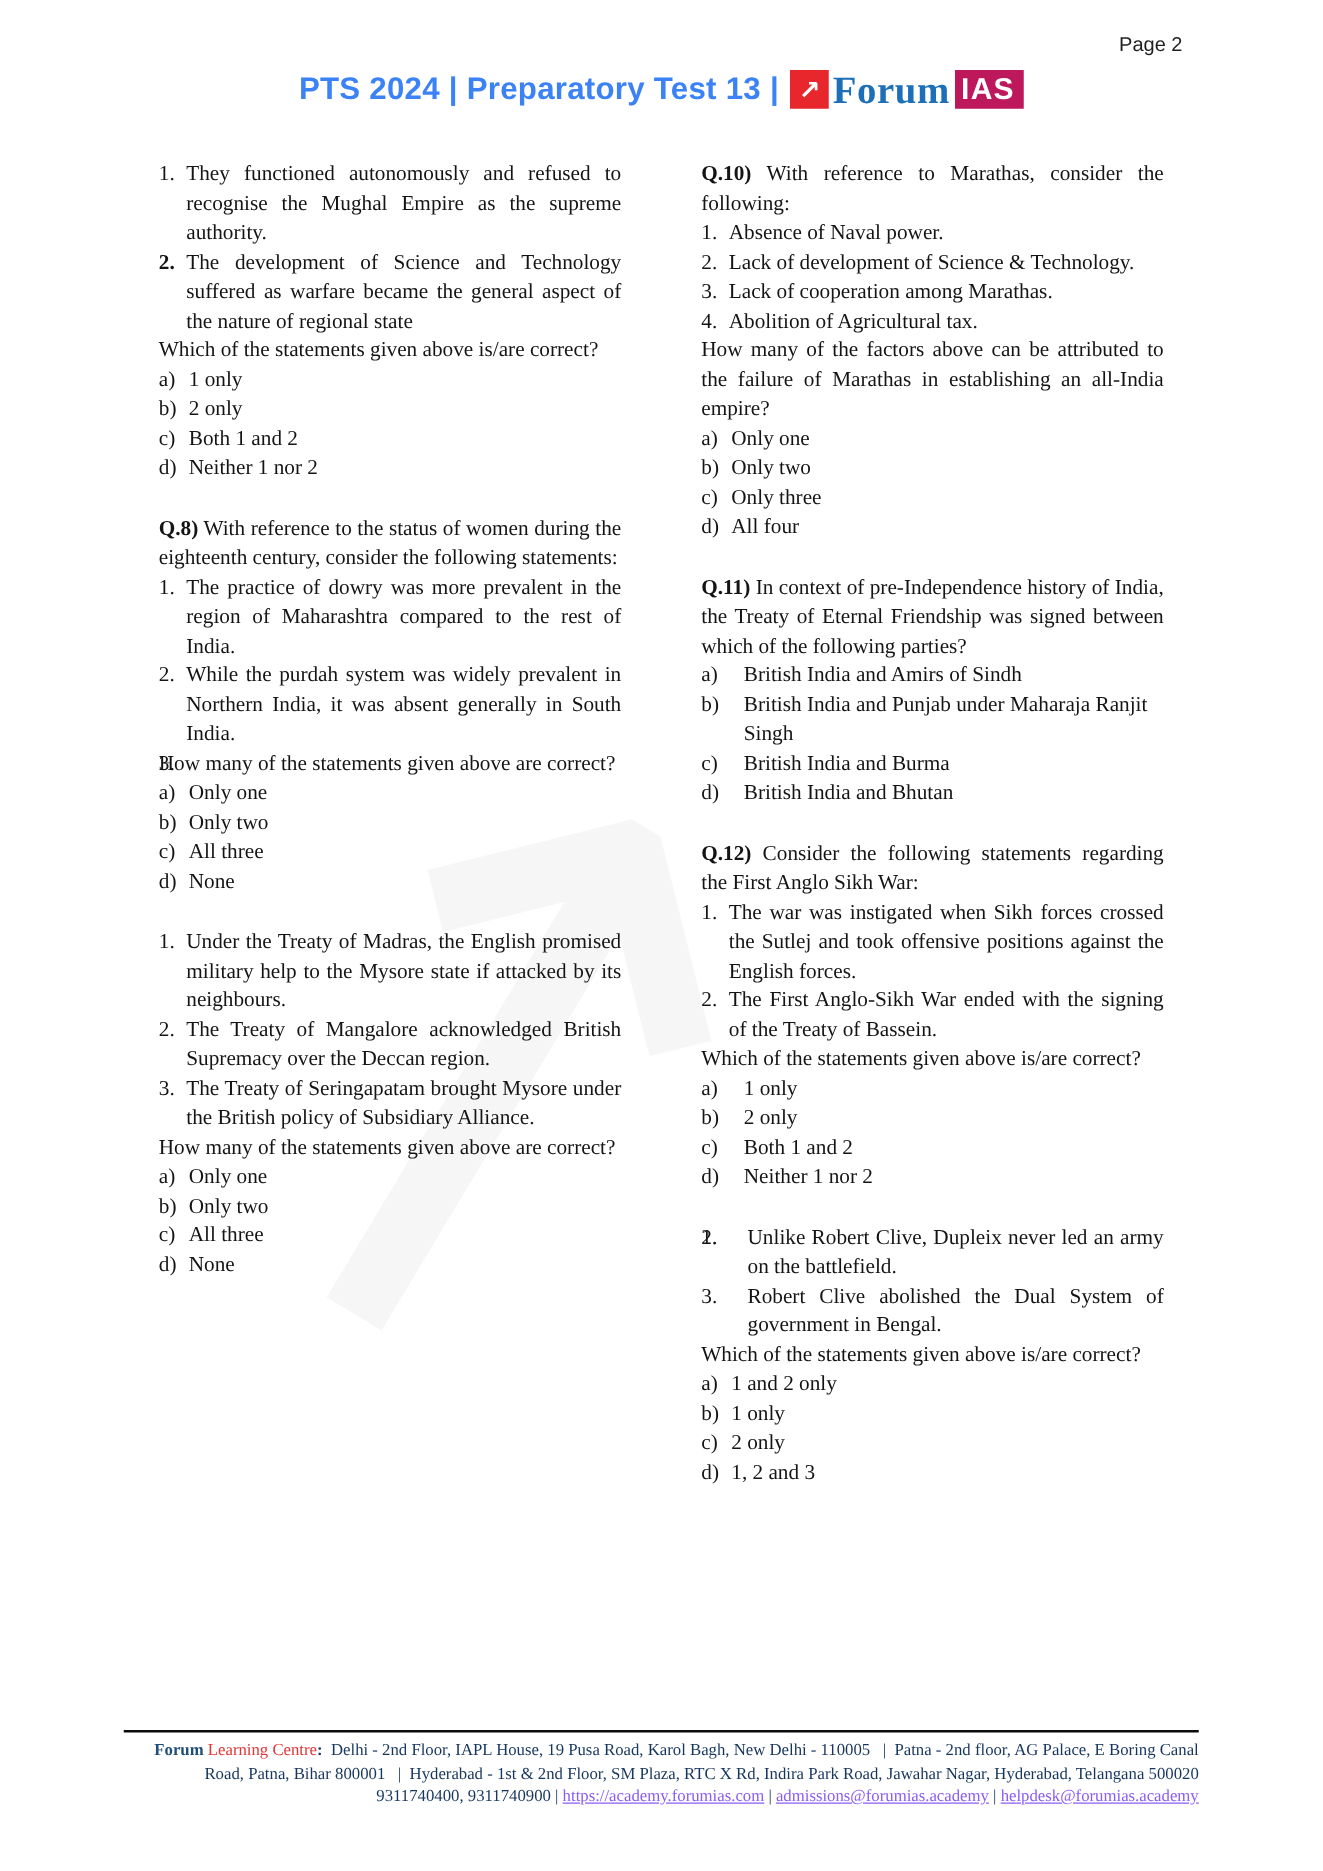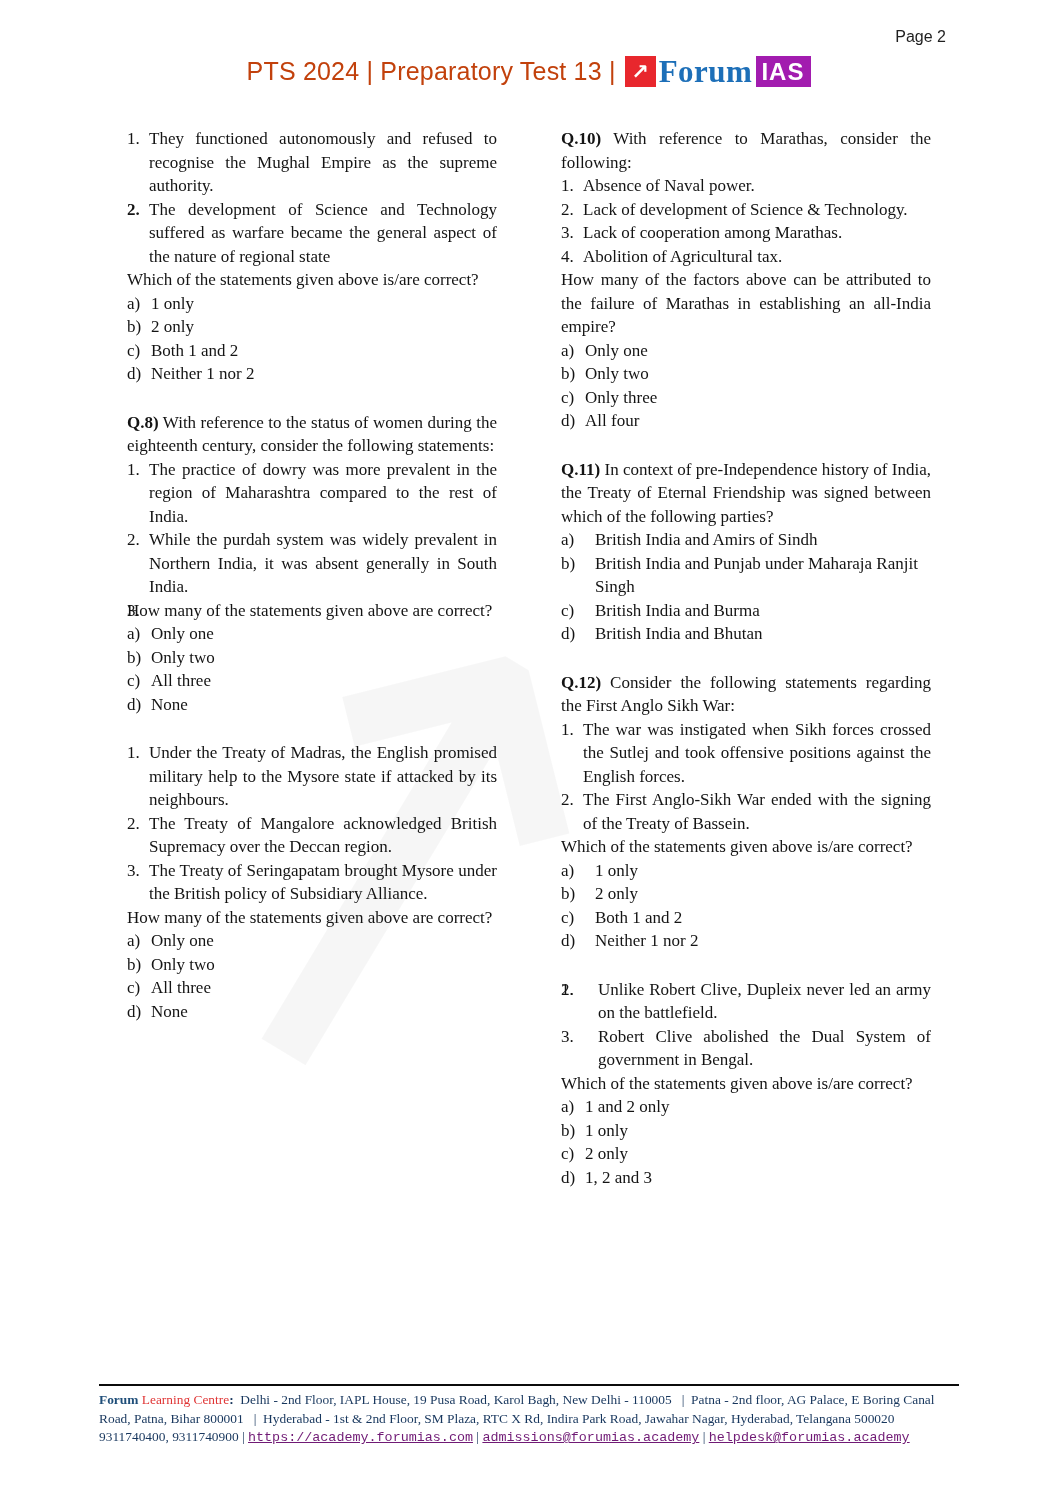--- a/index.html
+++ b/index.html
@@ -11,35 +11,35 @@
   }
   .page-number {
     position:absolute; top:28px; right:112px;
     font-family:"Liberation Sans", sans-serif; font-size:16px; color:#1f1f1f;
   }
   .header {
     position:absolute; top:56px; left:0; width:100%;
     display:flex; justify-content:center; align-items:center; gap:9px; z-index:2;
   }
   .title {
-    font-family:"Liberation Sans", sans-serif; font-weight:normal;
-    font-size:25px; color:#c2410c; letter-spacing:0.2px;
+    font-family:"Liberation Sans", sans-serif; font-weight:bold;
+    font-size:25px; color:#3b82f6; letter-spacing:0.2px;
   }
   .logo { display:inline-flex; align-items:center; }
   .logo-arrow-box {
     width:31px; height:31px; background:#e8272d; color:#ffffff;
     display:inline-flex; align-items:center; justify-content:center;
     font-family:"DejaVu Sans", sans-serif; font-size:21px; font-weight:bold;
   }
   .logo-forum {
     color:#1d6fb8; font-family:"Liberation Serif", serif; font-weight:bold;
     font-size:31px; line-height:31px; margin-left:3px; letter-spacing:0.5px;
   }
   .logo-ias {
-    background:#a21caf; color:#ffffff; font-family:"Liberation Sans", sans-serif;
+    background:#be185d; color:#ffffff; font-family:"Liberation Sans", sans-serif;
     font-weight:bold; font-size:24px; line-height:31px; height:31px;
     padding:0 7px 0 5px; margin-left:4px; letter-spacing:1px;
   }
   .watermark {
     position:absolute; left:130px; top:530px; z-index:1;
     font-family:"DejaVu Sans", sans-serif; font-size:620px; line-height:1;
     color:#2f2f2f; opacity:0.035; transform:rotate(-14deg);
     user-select:none; pointer-events:none;
   }
   .columns {
@@ -55,28 +55,28 @@
   .statement.wide { padding-left:37px; }
   .statement > .marker { position:absolute; left:0; top:0; }
   .marker.bold { font-weight:bold; }
   .option { position:relative; padding-left:24px; text-align:left; }
   .option.wide { padding-left:34px; }
   .option > .marker { position:absolute; left:0; top:0; }
   .footer {
     position:absolute; left:99px; top:1384px; width:860px; z-index:2;
     border-top:2px solid #0b0b0b; padding-top:5px;
     font-family:"Liberation Serif", serif; font-size:13.4px; line-height:18.6px;
-    text-align:left;
+    text-align:right;
   }
   .f-pre { white-space:pre-wrap; }
   .f-brand { color:#1f4e79; font-weight:bold; }
   .f-red { color:#e03636; }
   .f-colon { color:#17365d; font-weight:bold; }
   .f-navy { color:#17365d; }
-  .f-link { color:#701a75; text-decoration:underline; cursor:pointer;font-family:Liberation Mono, monospace; }
+  .f-link { color:#8b5cf6; text-decoration:underline; cursor:pointer; }
 </style>
 </head>
 <body>
 
 <div class="page">
 
   <div class="page-number">Page 2</div>
 
   <header class="header">
     <span class="title">PTS 2024 | Preparatory Test 13 |</span>

